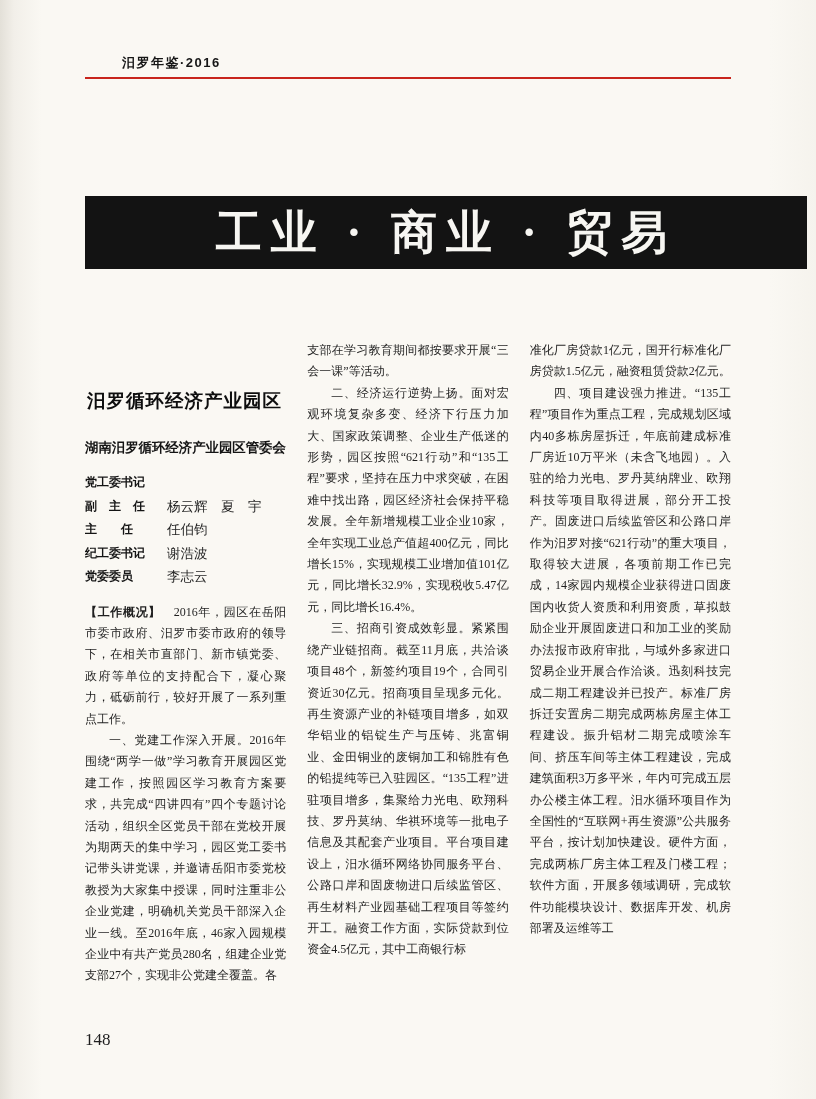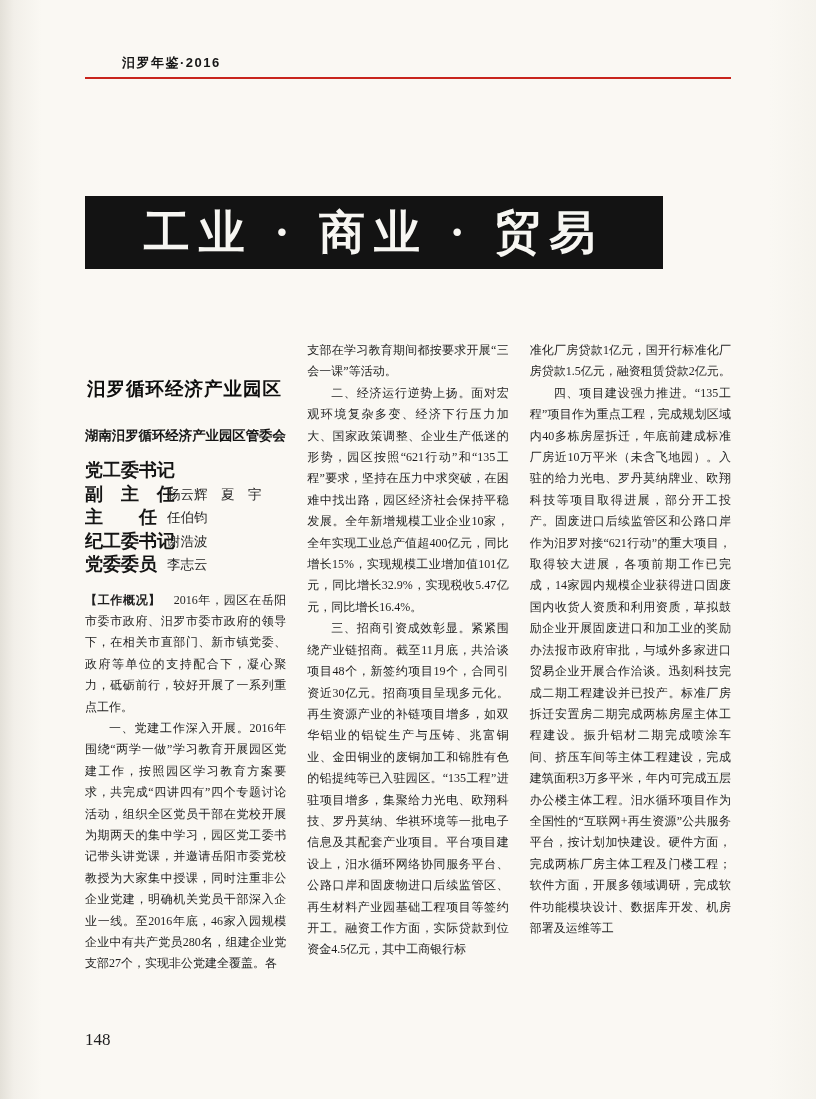--- a/index.html
+++ b/index.html
@@ -18,49 +18,49 @@
   .running-head {
     position:absolute; left:86px; top:54px;
     font-family:"Liberation Sans","DejaVu Sans",sans-serif;
     font-weight:700; font-size:13px; letter-spacing:1.5px; color:#161616;margin-left:36px;
   }
   .red-rule {
     position:absolute; left:85px; top:77px; width:646px; height:2px;
     background:#c8251d;
   }
   .banner {
-    position:absolute; left:85px; top:196px; width:578px; height:73px;
+    position:absolute; left:85px; top:196px; width:722px; height:73px;
     background:#131313; color:#f7f6f2;
     display:flex; align-items:center; justify-content:center;
   }
   .banner-title {
     font-family:"Liberation Serif","DejaVu Serif",serif;
     font-weight:700; font-size:46px; letter-spacing:9px; white-space:nowrap;
   }
   .columns {
     position:absolute; left:85px; top:340px; width:646px; height:700px;
     display:flex; gap:21px; overflow:hidden;
   }
   .col { flex:1 1 0; min-width:0; }
   .section-title {
-    margin:36px 0 24px 2px;
+    margin:48px 0 24px 2px;
     font-family:"Liberation Sans","DejaVu Sans",sans-serif;
     font-weight:700; font-size:18.5px; letter-spacing:1px; color:#0e0e0e;
     white-space:nowrap;
   }
   .org-line {
     font-family:"Liberation Sans","DejaVu Sans",sans-serif;
     font-weight:700; font-size:13.4px; line-height:22px; color:#141414;
   }
   .org-block { margin-bottom:12px; }
   .roles { margin-bottom:13px; }
   .role-row { display:flex; line-height:23.5px; }
   .role-title {
     font-family:"Liberation Sans","DejaVu Sans",sans-serif;
-    font-weight:700; font-size:18px; width:82px; flex-shrink:0; color:#141414;
+    font-weight:700; font-size:12px; width:82px; flex-shrink:0; color:#141414;
     white-space:pre;
   }
   .role-names { font-size:13.5px; color:#1f1f1f; white-space:pre; }
   .para {
     font-size:12px; line-height:21.4px; text-align:justify; color:#1f1f1f;
   }
   .indent { text-indent:2em; }
   .ov-label {
     font-family:Liberation Sans, sans-serif;
     font-weight:700;

